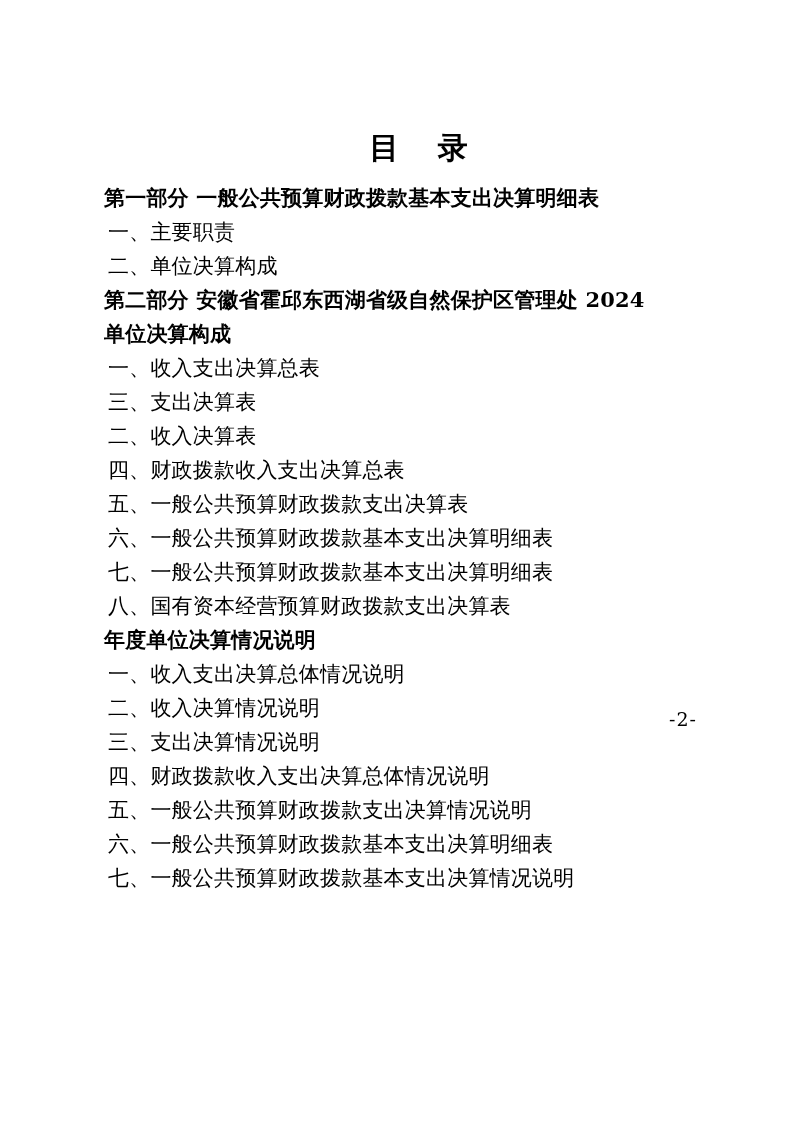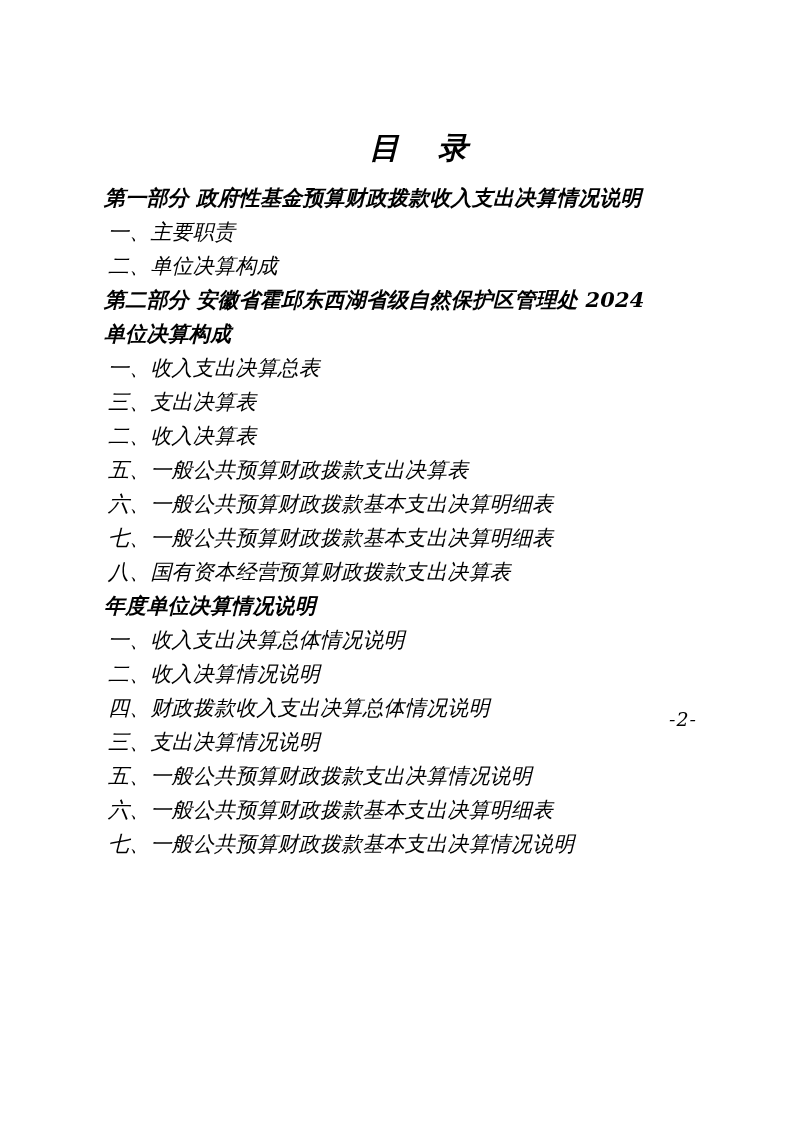--- a/index.html
+++ b/index.html
@@ -16,21 +16,20 @@
     overflow: hidden;
   }
   .page {
     position: absolute;
     left: 0;
     top: 0;
     width: 793px;
     height: 830px;
     box-sizing: border-box;
     padding: 128px 60px 40px 104px;
-    font-style: italic;
   }
   .doc-title {
     text-align: center;
     font-size: 30px;
     font-weight: bold;
     letter-spacing: 14px;
     margin: 0 0 14px 0;
     padding-left: 14px;
     line-height: 1.3;
   }
@@ -64,37 +63,38 @@
   }
 </style>
 </head>
 <body>
 
 <div class="page">
 
   <h1 class="doc-title">目  录</h1>
 
   <ul class="toc">
-    <li class="toc-entry part">第一部分 政府性基金预算财政拨款收入支出决算情况说明</li>
+    <li class="toc-entry part">第一部分 一般公共预算财政拨款基本支出决算明细表</li>
     <li class="toc-entry sub">一、主要职责</li>
     <li class="toc-entry sub">二、单位决算构成</li>
     <li class="toc-entry part">第二部分 安徽省霍邱东西湖省级自然保护区管理处 2024</li>
     <li class="toc-entry part">单位决算构成</li>
     <li class="toc-entry sub">一、收入支出决算总表</li>
     <li class="toc-entry sub">三、支出决算表</li>
     <li class="toc-entry sub">二、收入决算表</li>
+    <li class="toc-entry sub">四、财政拨款收入支出决算总表</li>
     <li class="toc-entry sub">五、一般公共预算财政拨款支出决算表</li>
     <li class="toc-entry sub">六、一般公共预算财政拨款基本支出决算明细表</li>
     <li class="toc-entry sub">七、一般公共预算财政拨款基本支出决算明细表</li>
     <li class="toc-entry sub">八、国有资本经营预算财政拨款支出决算表</li>
     <li class="toc-entry part">年度单位决算情况说明</li>
     <li class="toc-entry sub">一、收入支出决算总体情况说明</li>
     <li class="toc-entry sub">二、收入决算情况说明</li>
+    <li class="toc-entry sub">三、支出决算情况说明</li>
     <li class="toc-entry sub">四、财政拨款收入支出决算总体情况说明</li>
-    <li class="toc-entry sub">三、支出决算情况说明</li>
     <li class="toc-entry sub">五、一般公共预算财政拨款支出决算情况说明</li>
     <li class="toc-entry sub">六、一般公共预算财政拨款基本支出决算明细表</li>
     <li class="toc-entry sub">七、一般公共预算财政拨款基本支出决算情况说明</li>
   </ul>
 
   <div class="page-number">-2-</div>
 
 </div>
 
 </body></html>

